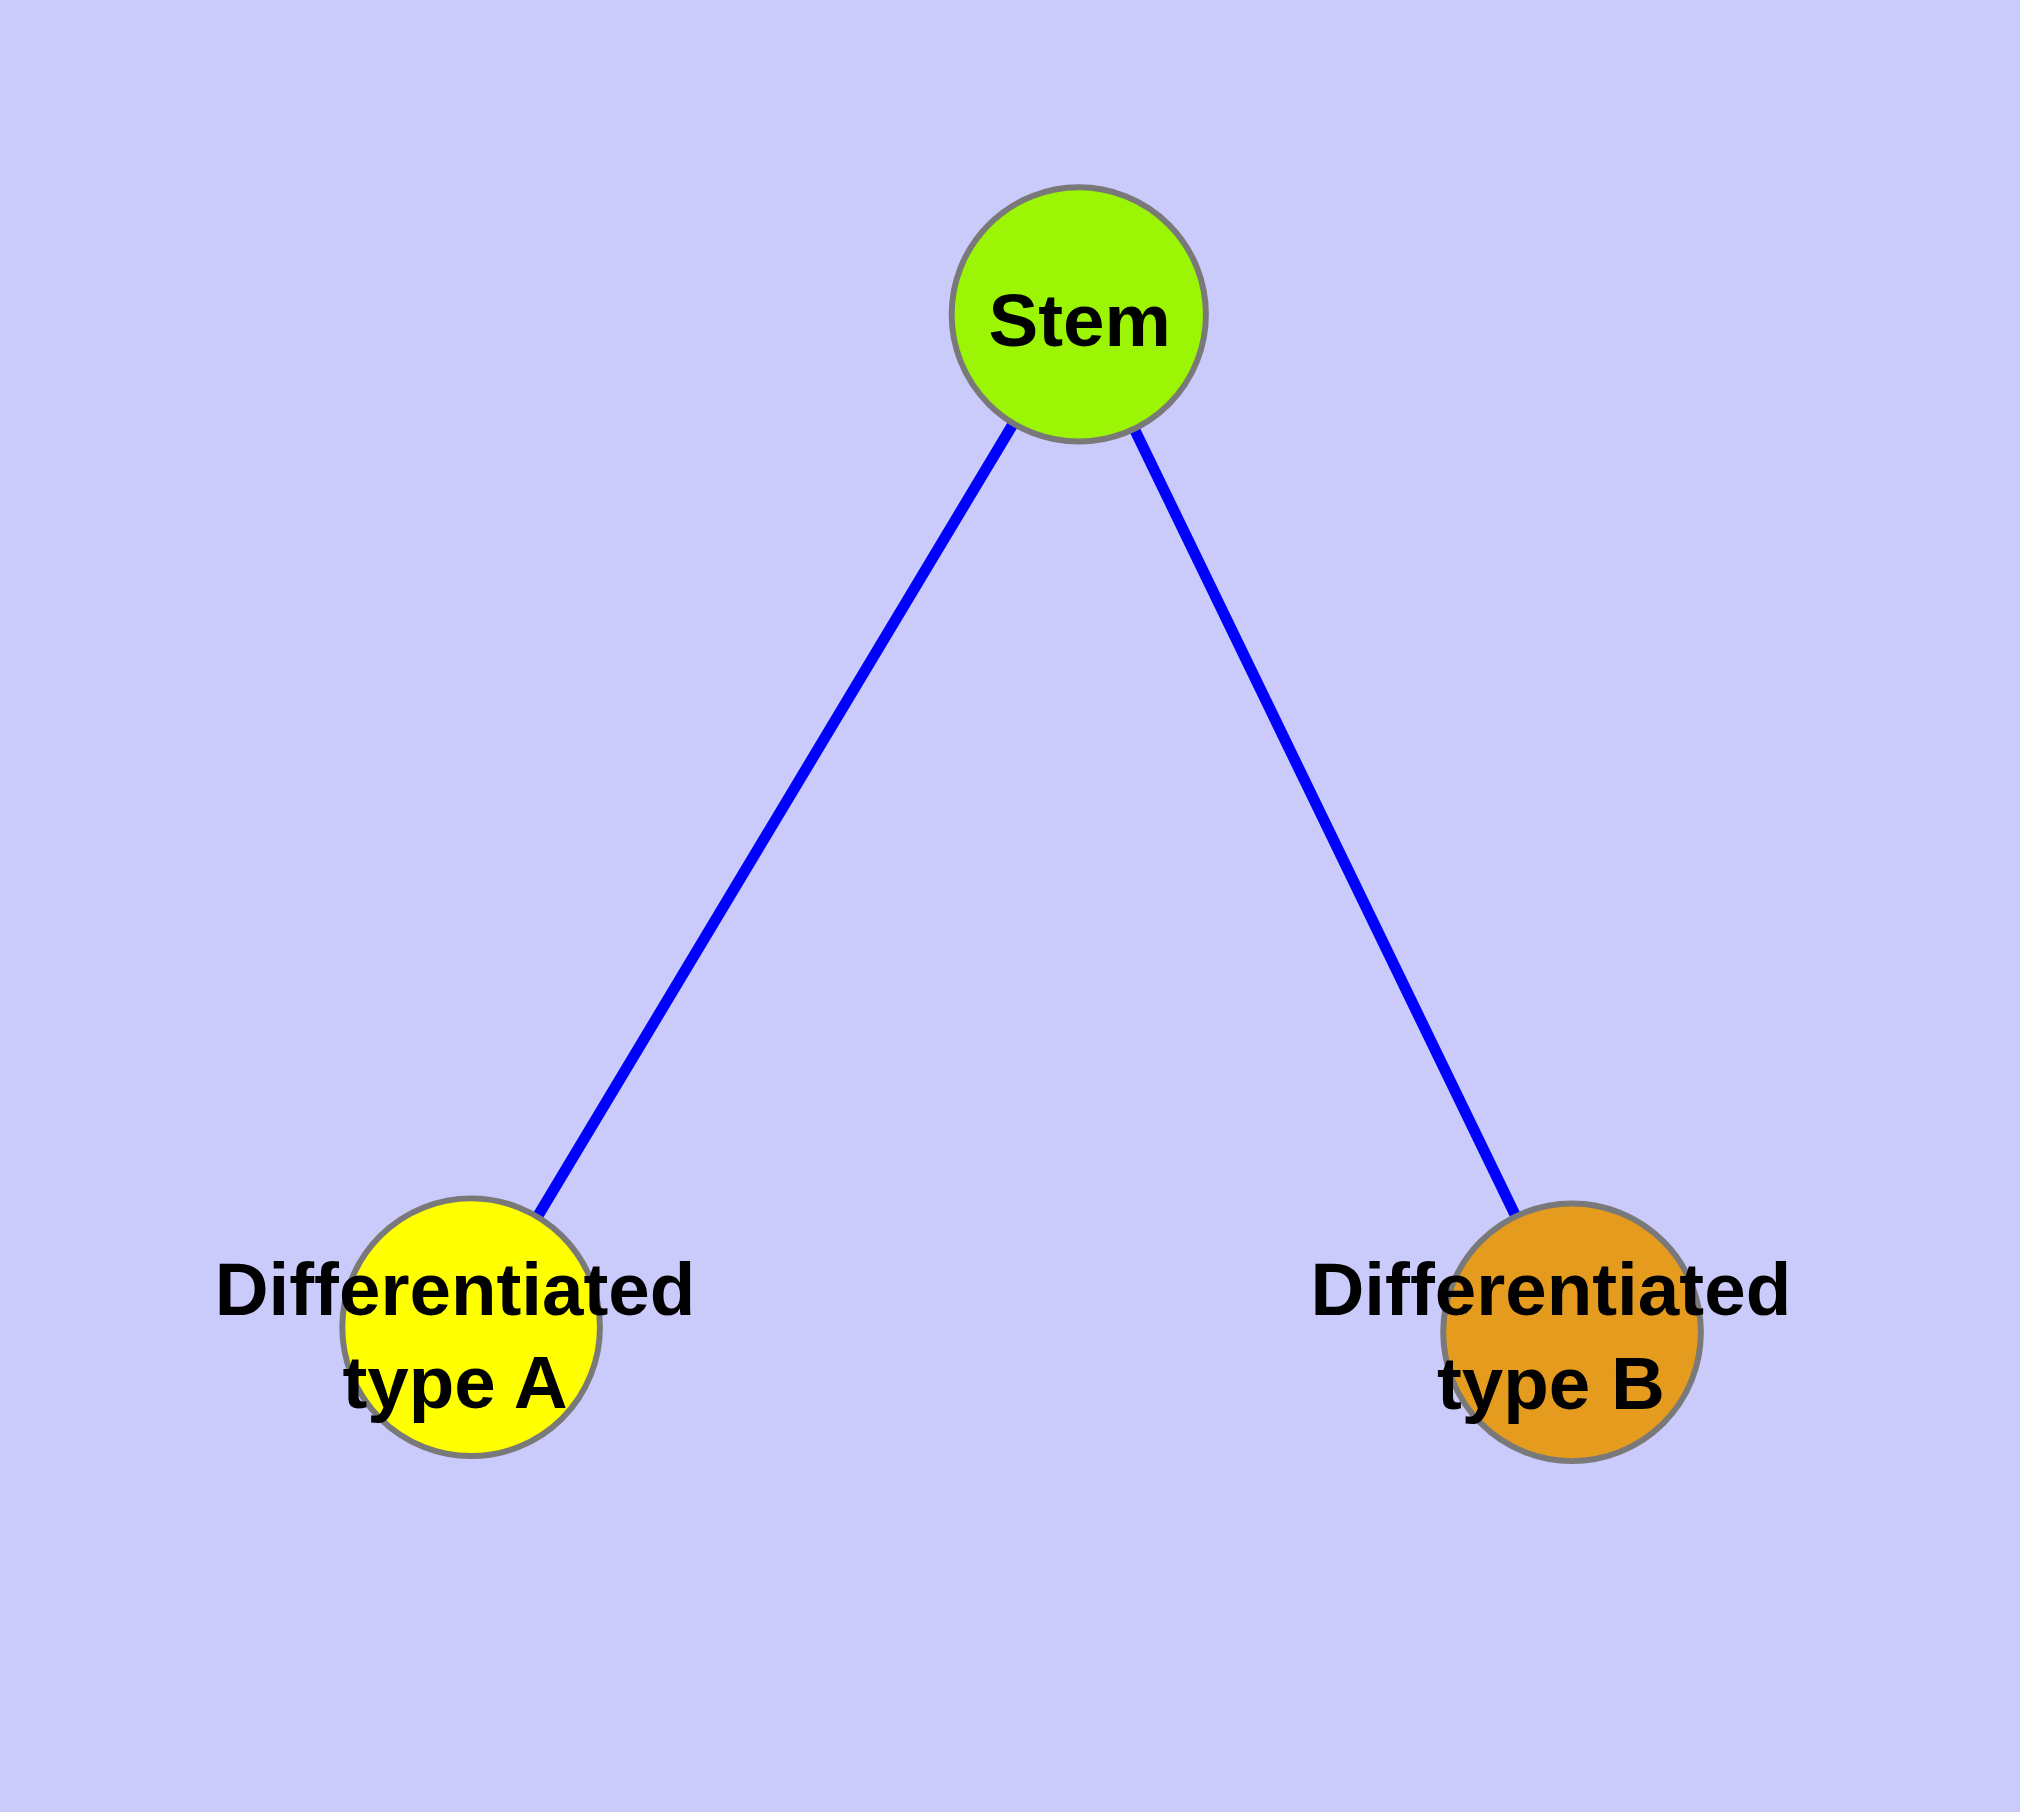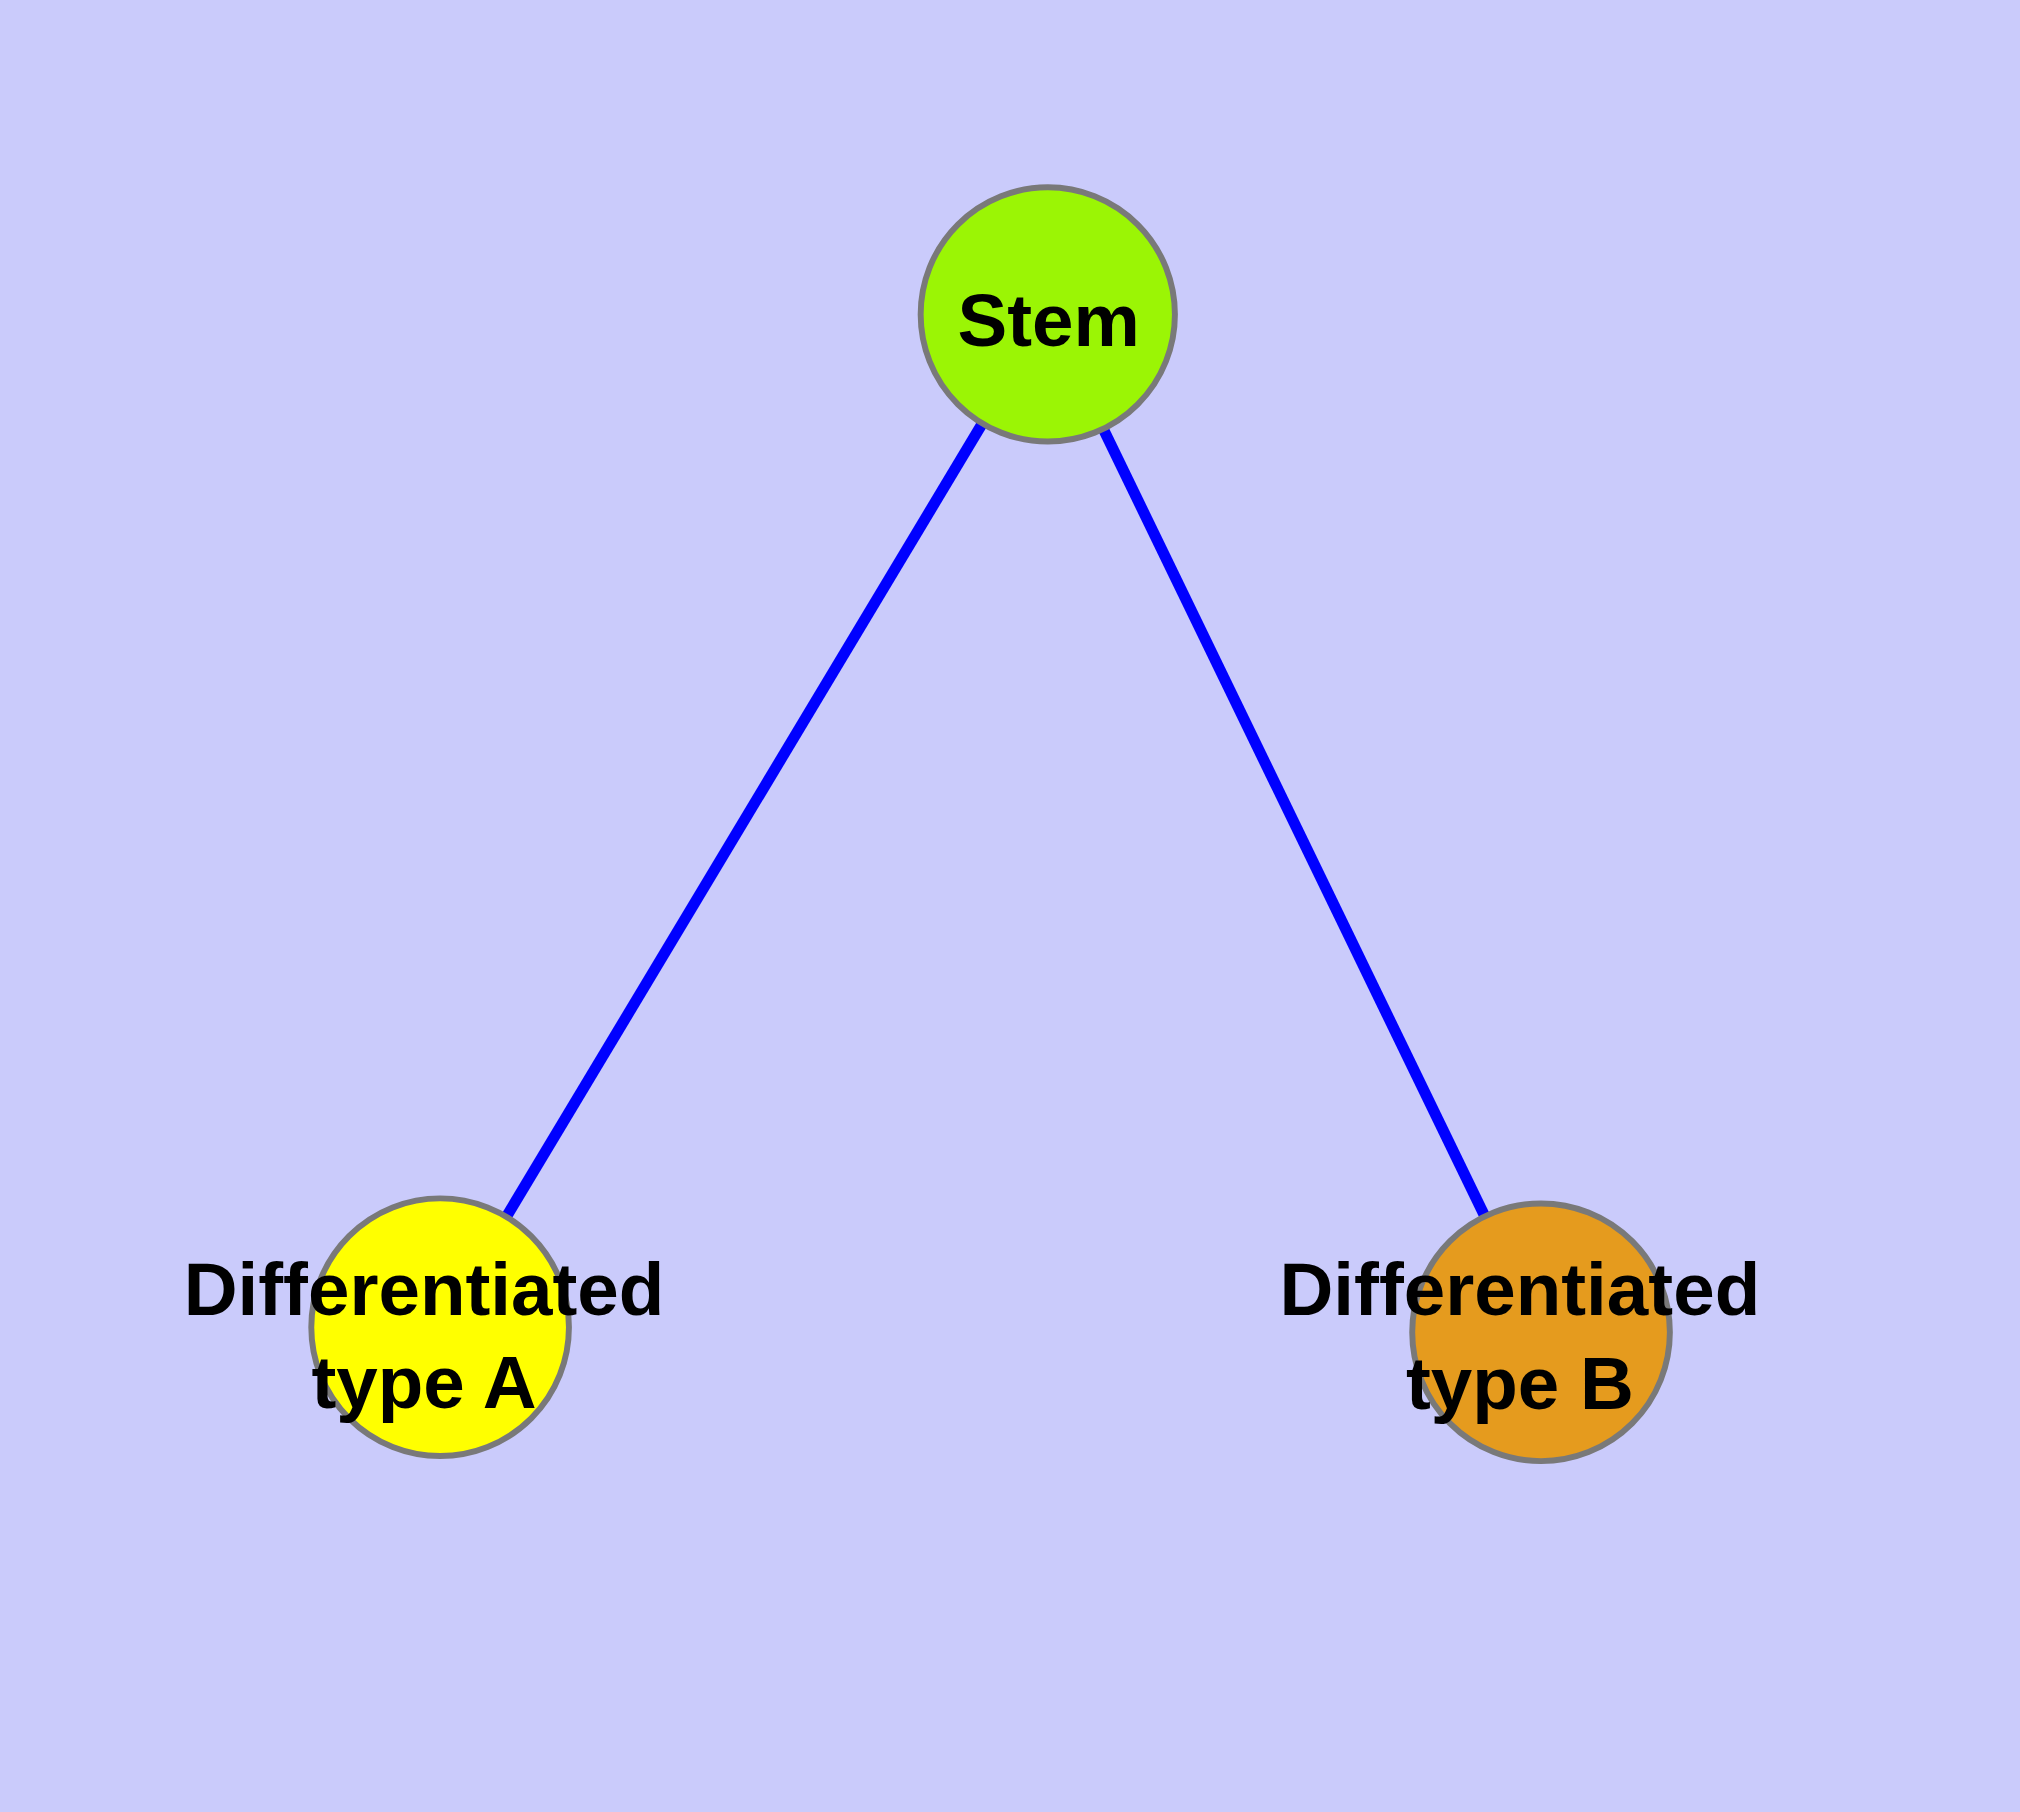--- a/index.html
+++ b/index.html
@@ -9,20 +9,21 @@
     height: 1812px;
     background: #CACBFB;
     font-family: "Liberation Sans", sans-serif;
   }
   #diagram-root {
     position: absolute;
     top: 0;
     left: 0;
     width: 1683px;
     height: 1812px;
+    padding-left: 31px;
   }
   svg { display: block; }
   .edge-line {
     stroke-width: 13px;
     fill: none;
   }
   .node-circle {
     stroke: #797979;
     stroke-width: 7px;
   }

